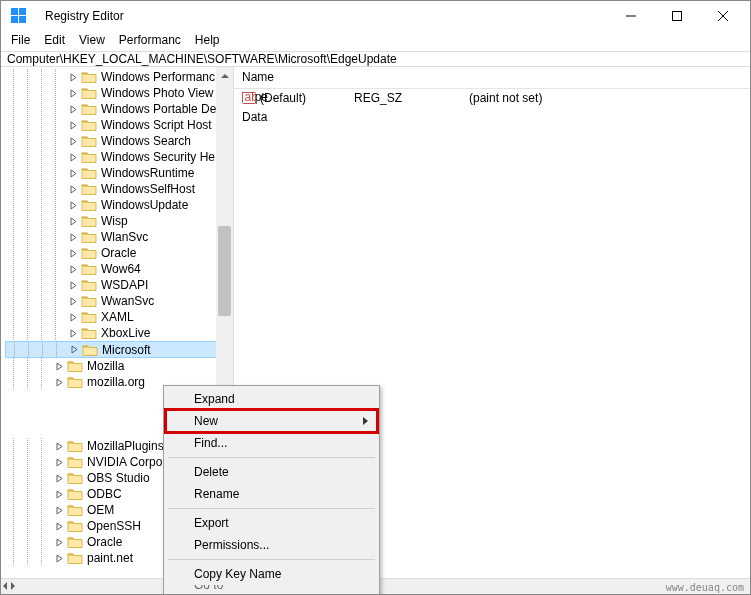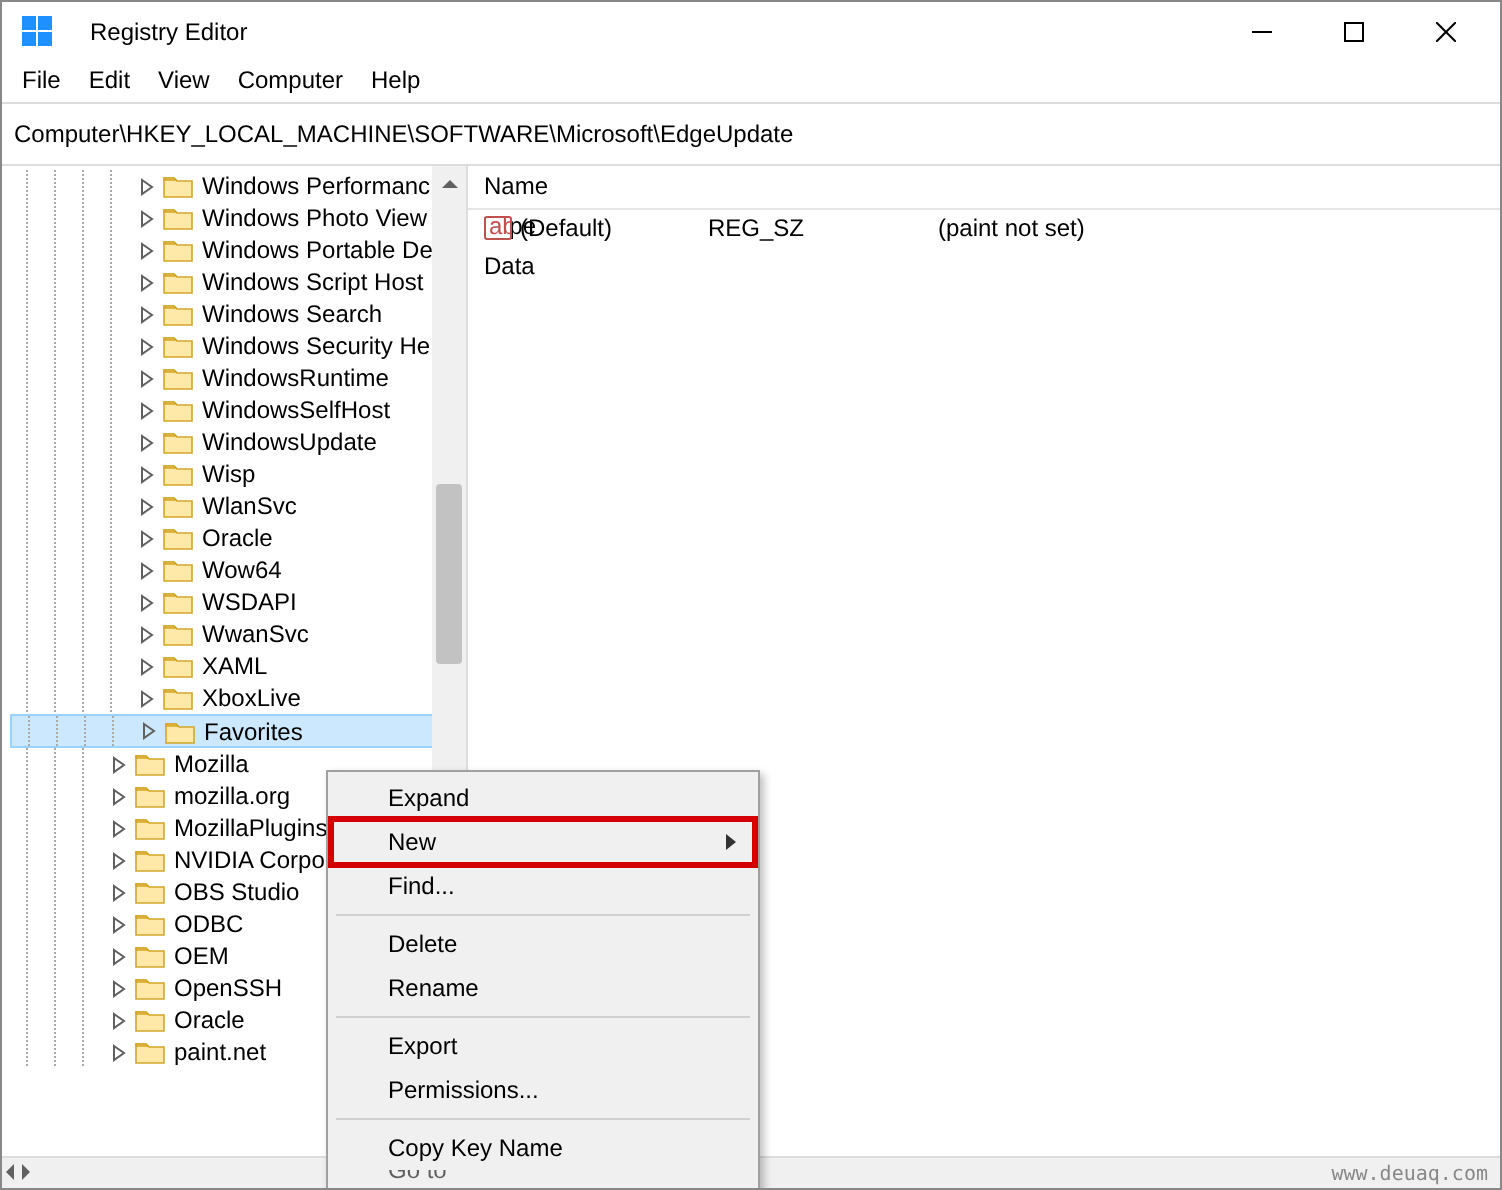--- a/index.html
+++ b/index.html
@@ -7,21 +7,21 @@
 
 .titlebar { height: 30px; display: flex; align-items: center; padding: 0 4px; background: #fff; }
 .titlebar .app-icon { width: 16px; height: 16px; margin: 0 6px; }
 .titlebar .title { flex: 1; font-size: 12px; margin-left: 12px; }
 .titlebar .win-btn { width: 46px; height: 30px; display: flex; align-items: center; justify-content: center; }
 .titlebar .win-btn svg { width: 10px; height: 10px; }
 
 .menubar { height: 20px; display: flex; align-items: flex-start; padding: 0 4px; gap: 2px; }
 .menubar .menu-item { padding: 2px 6px; }
 
-.addrbar { height: 32px; border-top: 1px solid #ddd; border-bottom: 1px solid #ddd; padding: 1px 6px; display: flex; align-items: center; }
+.addrbar { height: 16px; border-top: 1px solid #ddd; border-bottom: 1px solid #ddd; padding: 1px 6px; display: flex; align-items: center; }
 .addrbar span { font-size: 12px; }
 
 .content { display: flex; height: calc(100% - 30px - 20px - 20px - 16px); }
 .tree-pane { width: 233px; border-right: 1px solid #ddd; overflow: hidden; position: relative; background: #fff; }
 .tree { padding: 2px 0 2px 4px; }
 .tree-row { display: flex; align-items: center; height: 16px; white-space: nowrap; cursor: pointer; }
 .tw { display: inline-flex; width: 12px; height: 12px; align-items: center; justify-content: center; margin-right: 2px; }
 .tw svg { width: 9px; height: 9px; }
 .fld { width: 16px; height: 14px; margin-right: 4px; flex-shrink: 0; }
 .tree-row.selected { background: #cce8ff; border: 1px solid #99d1ff; height: 17px; }
@@ -84,21 +84,21 @@
         <line x1="0" y1="0" x2="10" y2="10" stroke="#000" stroke-width="1"></line>
         <line x1="10" y1="0" x2="0" y2="10" stroke="#000" stroke-width="1"></line>
       </svg>
     </div>
 </div>
 
 <div class="menubar">
   <div class="menu-item">File</div>
   <div class="menu-item">Edit</div>
   <div class="menu-item">View</div>
-  <div class="menu-item">Computer</div>
+  <div class="menu-item">Performanc</div>
   <div class="menu-item">Help</div>
 </div>
 
 <div class="addrbar">
   <span>Computer\HKEY_LOCAL_MACHINE\SOFTWARE\Microsoft\EdgeUpdate</span>
 </div>
 
 <div class="content">
 
   <div class="tree-pane">
@@ -310,21 +310,21 @@
         <div class="tree-row selected" style="padding-left: 62px; background-image: linear-gradient(rgb(170, 170, 170) 50%, transparent 50%), linear-gradient(rgb(170, 170, 170) 50%, transparent 50%), linear-gradient(rgb(170, 170, 170) 50%, transparent 50%), linear-gradient(rgb(170, 170, 170) 50%, transparent 50%); background-size: 1px 2px, 1px 2px, 1px 2px, 1px 2px; background-repeat: repeat-y; background-position: 8px 0px, 22px 0px, 36px 0px, 50px 0px;">
           <span class="tw">
             <svg viewBox="0 0 9 9">
               <polygon points="2,1 7,4.5 2,8" fill="none" stroke="#606060" stroke-width="1"></polygon>
             </svg>
           </span>
           <span class="fld"><svg viewBox="0 0 16 14">
               <path d="M1 3 L6 3 L7.5 4.5 L15 4.5 L15 12.5 L1 12.5 Z" fill="#ffe9a8" stroke="#d4a72c" stroke-width="0.8"></path>
               <path d="M1 3 L6 3 L7 4 L1 4 Z" fill="#f7cf5d" stroke="#d4a72c" stroke-width="0.8"></path>
             </svg></span>
-          <span class="label">Favorites</span>
+          <span class="label">Microsoft</span>
         </div>
         <div class="tree-row" style="padding-left: 48px; background-image: linear-gradient(rgb(170, 170, 170) 50%, transparent 50%), linear-gradient(rgb(170, 170, 170) 50%, transparent 50%), linear-gradient(rgb(170, 170, 170) 50%, transparent 50%); background-size: 1px 2px, 1px 2px, 1px 2px; background-repeat: repeat-y; background-position: 8px 0px, 22px 0px, 36px 0px;">
           <span class="tw">
             <svg viewBox="0 0 9 9">
               <polygon points="2,1 7,4.5 2,8" fill="none" stroke="#606060" stroke-width="1"></polygon>
             </svg>
           </span>
           <span class="fld"><svg viewBox="0 0 16 14">
               <path d="M1 3 L6 3 L7.5 4.5 L15 4.5 L15 12.5 L1 12.5 Z" fill="#ffe9a8" stroke="#d4a72c" stroke-width="0.8"></path>
               <path d="M1 3 L6 3 L7 4 L1 4 Z" fill="#f7cf5d" stroke="#d4a72c" stroke-width="0.8"></path>
@@ -336,21 +336,21 @@
             <svg viewBox="0 0 9 9">
               <polygon points="2,1 7,4.5 2,8" fill="none" stroke="#606060" stroke-width="1"></polygon>
             </svg>
           </span>
           <span class="fld"><svg viewBox="0 0 16 14">
               <path d="M1 3 L6 3 L7.5 4.5 L15 4.5 L15 12.5 L1 12.5 Z" fill="#ffe9a8" stroke="#d4a72c" stroke-width="0.8"></path>
               <path d="M1 3 L6 3 L7 4 L1 4 Z" fill="#f7cf5d" stroke="#d4a72c" stroke-width="0.8"></path>
             </svg></span>
           <span class="label">mozilla.org</span>
         </div>
-        <div class="tree-row" style="padding-left: 48px; background-image: linear-gradient(rgb(170, 170, 170) 50%, transparent 50%), linear-gradient(rgb(170, 170, 170) 50%, transparent 50%), linear-gradient(rgb(170, 170, 170) 50%, transparent 50%); background-size: 1px 2px, 1px 2px, 1px 2px; background-repeat: repeat-y; background-position: 8px 0px, 22px 0px, 36px 0px;">
+        <div class="tree-row" style="padding-left: 48px; background-image: linear-gradient(rgb(170, 170, 170) 50%, transparent 50%), linear-gradient(rgb(170, 170, 170) 50%, transparent 50%), linear-gradient(rgb(170, 170, 170) 50%, transparent 50%); background-size: 1px 2px, 1px 2px, 1px 2px; background-repeat: repeat-y; background-position: 8px 0px, 22px 0px, 36px 0px; margin-top: 48px;">
           <span class="tw">
             <svg viewBox="0 0 9 9">
               <polygon points="2,1 7,4.5 2,8" fill="none" stroke="#606060" stroke-width="1"></polygon>
             </svg>
           </span>
           <span class="fld"><svg viewBox="0 0 16 14">
               <path d="M1 3 L6 3 L7.5 4.5 L15 4.5 L15 12.5 L1 12.5 Z" fill="#ffe9a8" stroke="#d4a72c" stroke-width="0.8"></path>
               <path d="M1 3 L6 3 L7 4 L1 4 Z" fill="#f7cf5d" stroke="#d4a72c" stroke-width="0.8"></path>
             </svg></span>
           <span class="label">MozillaPlugins</span>

